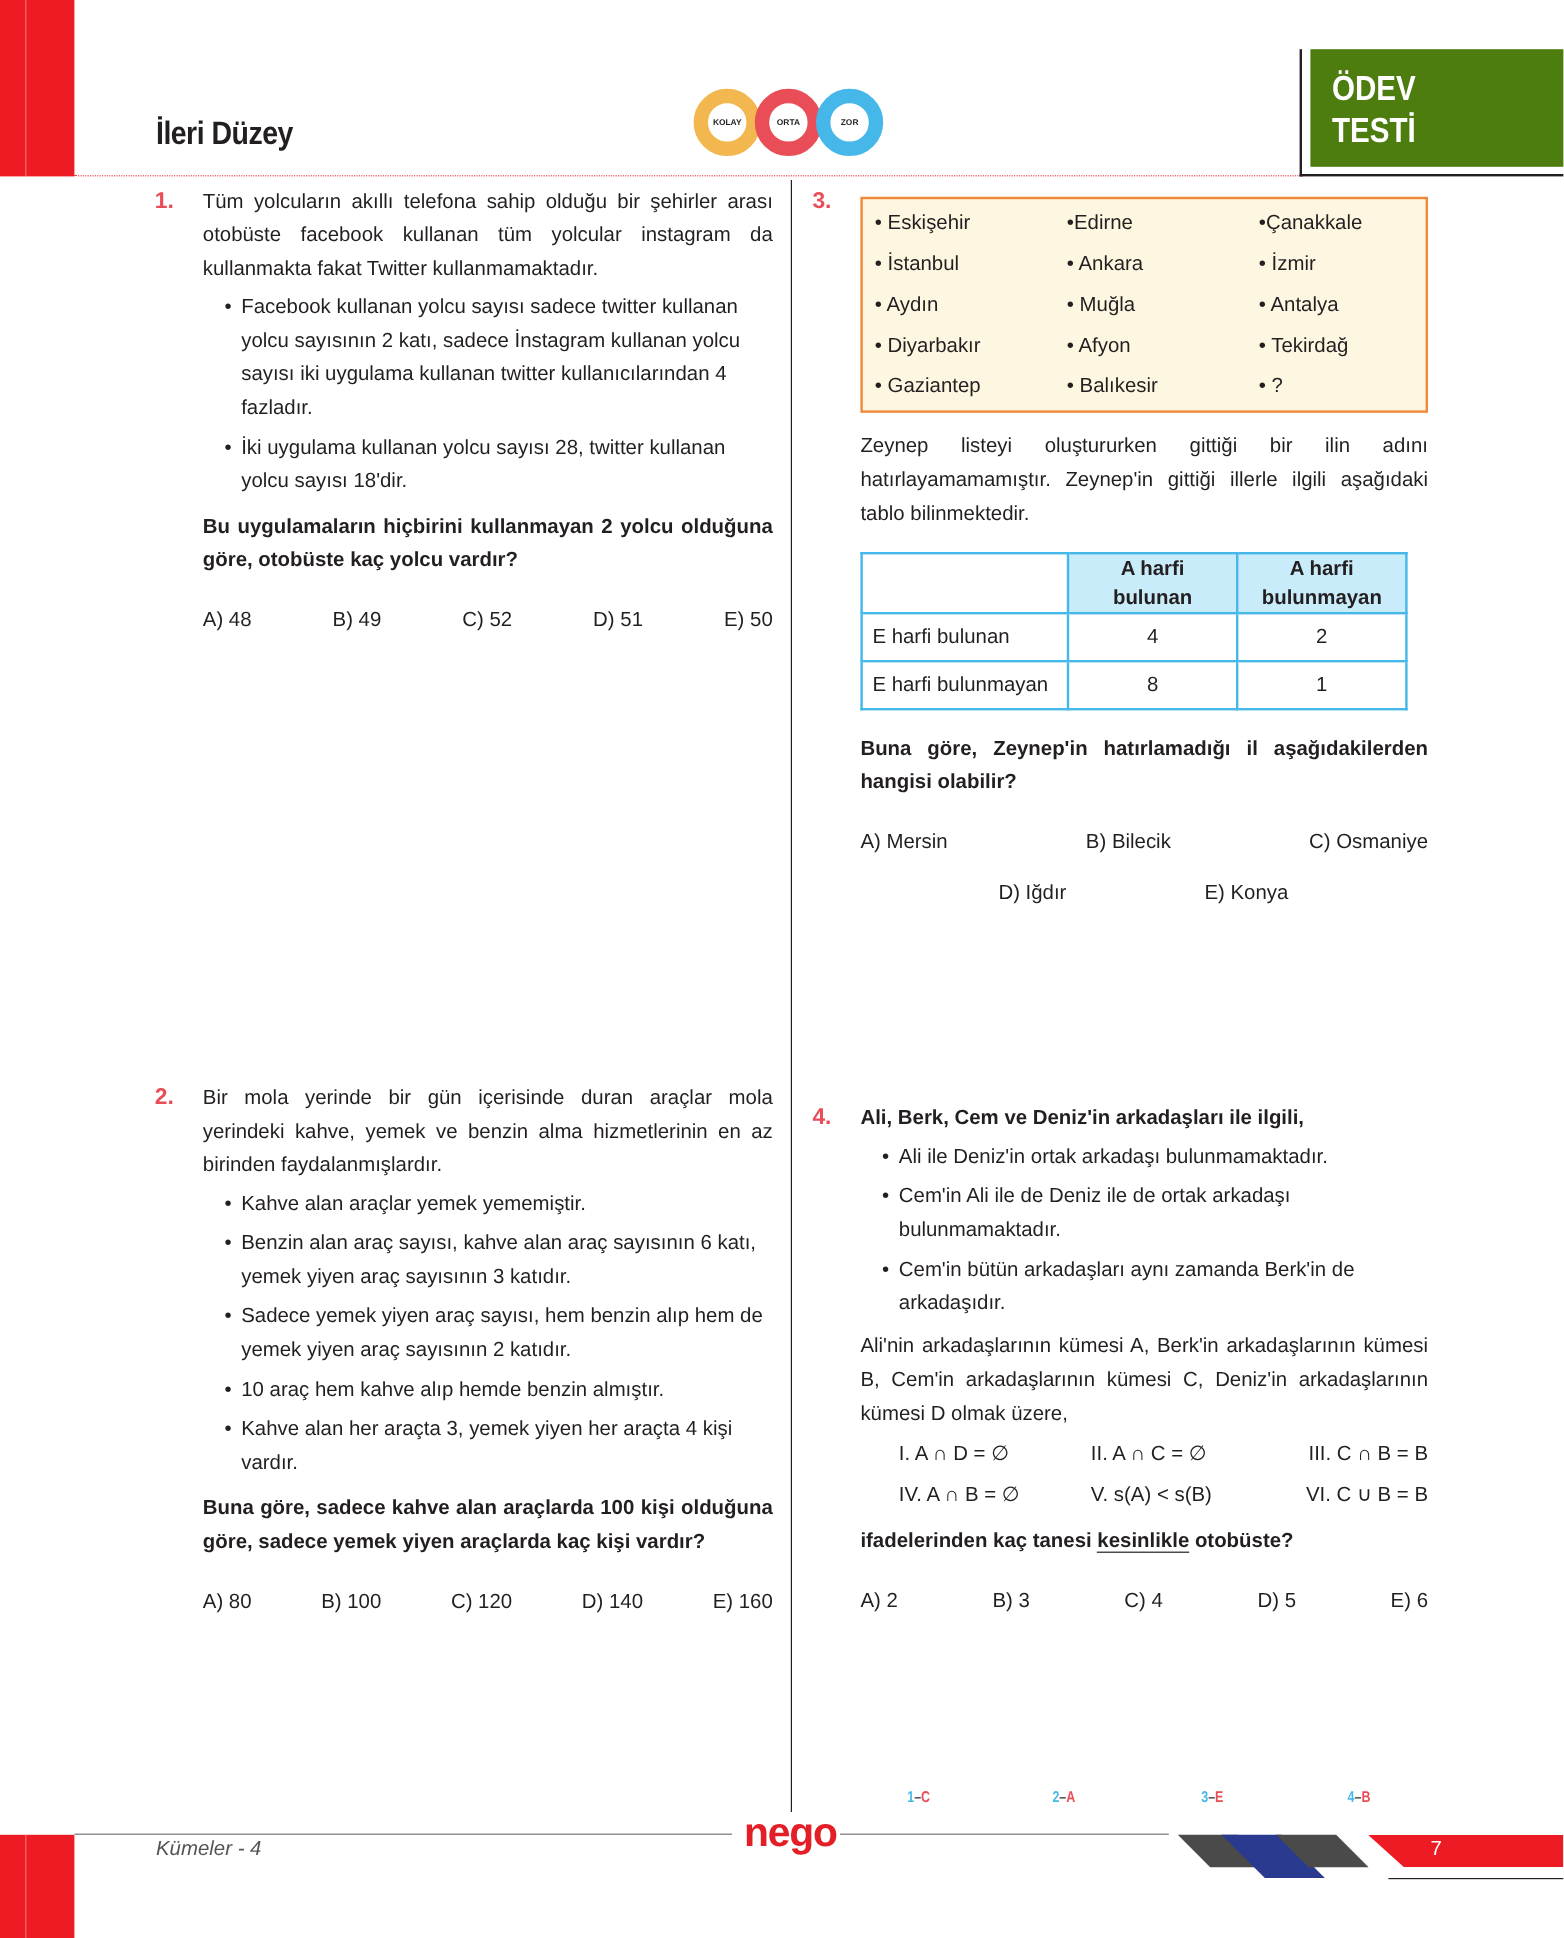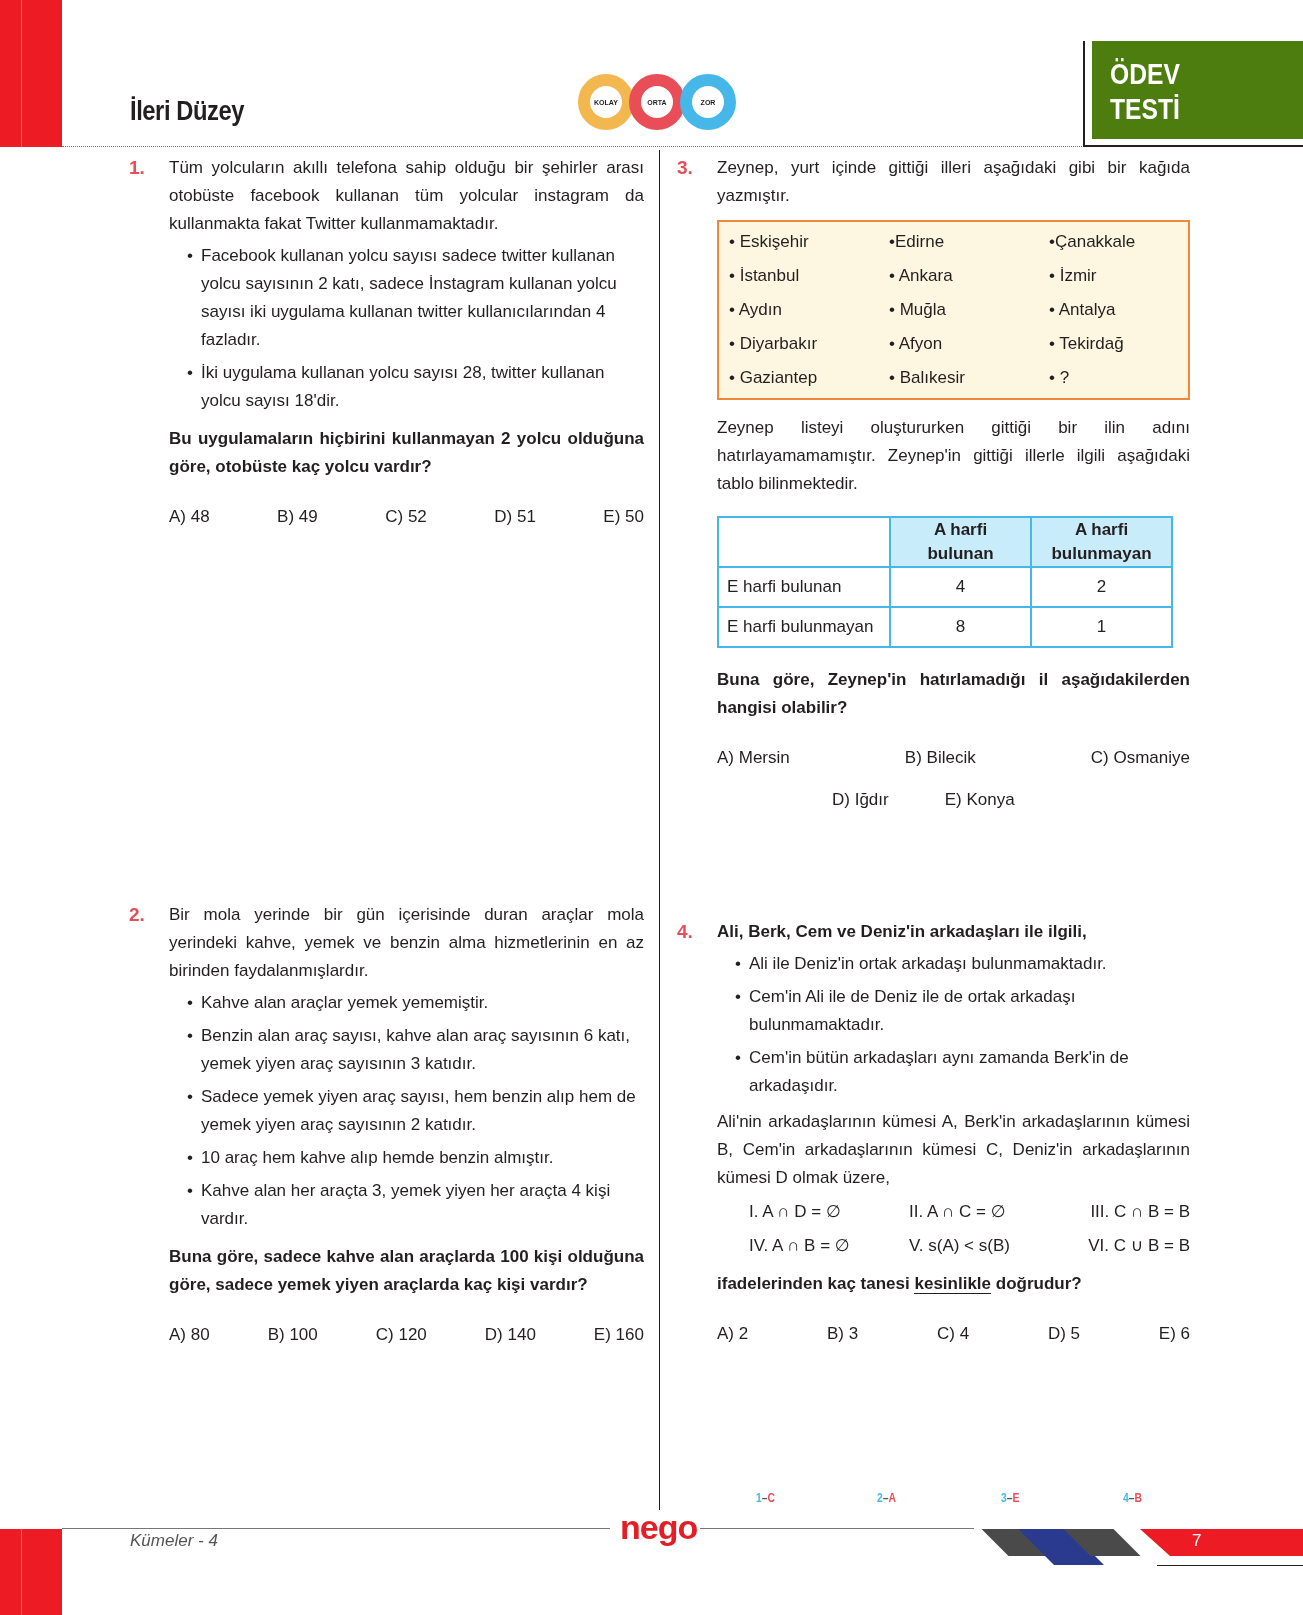--- a/index.html
+++ b/index.html
@@ -42,21 +42,21 @@
 
   .city-box { margin-top: 10px; border: 2px solid #f0883a; background: #fdf7e1; padding: 3px 0 3px 10px; display: grid; grid-template-columns: 160px 160px 1fr; row-gap: 0; }
   .city-box div { line-height: 34px; }
 
   .info-table { border-collapse: collapse; margin-top: 18px; font-size: 17px; }
   .info-table td { border: 2px solid #45b7e9; height: 40px; padding: 0 8px; }
   .info-table .h { background: #c9ecfa; font-weight: bold; text-align: center; line-height: 24px; height: 38px; }
   .info-table .v { text-align: center; }
 
   .choices3a { display: flex; justify-content: space-between; margin-top: 22px; }
-  .choices3b { display: flex; gap: 56px; margin: 14px 0 0 115px; }
+  .choices3b { display: flex; gap: 115px; margin: 14px 0 0 115px; }
 
   .stmt-grid { display: grid; grid-template-columns: 160px 165px 1fr; margin: 6px 0 0 32px; row-gap: 6px; }
   .stmt-grid div:nth-child(3n) { text-align: right; }
   .underline { border-bottom: 1.5px solid #231f20; }
 
   .answer-key { position: absolute; top: 1490px; font-size: 13px; font-weight: bold; transform: scaleX(0.8); transform-origin: left; }
   .answer-key .n { color: #45b7e9; }
   .answer-key .d { color: #555; }
   .answer-key .l { color: #e94e58; }
 
@@ -130,21 +130,20 @@
     <span>A) 80</span>
     <span>B) 100</span>
     <span>C) 120</span>
     <span>D) 140</span>
     <span>E) 160</span>
   </div>
 </section>
 
 <section class="q" id="q3">
   <span class="qnum">3.</span>
-  <p>Zeynep, yurt içinde gittiği illeri aşağıdaki gibi bir kağıda yazmıştır.</p>
   <div class="city-box">
     <div>• Eskişehir</div>
     <div>•Edirne</div>
     <div>•Çanakkale</div>
     <div>• İstanbul</div>
     <div>• Ankara</div>
     <div>• İzmir</div>
     <div>• Aydın</div>
     <div>• Muğla</div>
     <div>• Antalya</div>
@@ -197,21 +196,21 @@
   </ul>
   <p style="margin-top:8px">Ali'nin arkadaşlarının kümesi A, Berk'in arkadaşlarının kümesi B, Cem'in arkadaşlarının kümesi C, Deniz'in arkadaşlarının kümesi D olmak üzere,</p>
   <div class="stmt-grid">
     <div>I. A ∩ D = ∅</div>
     <div>II. A ∩ C = ∅</div>
     <div>III.  C ∩ B = B</div>
     <div>IV. A ∩ B = ∅</div>
     <div>V. s(A) &lt; s(B)</div>
     <div>VI. C ∪ B = B</div>
   </div>
-  <p class="bold"><span>ifadelerinden kaç tanesi </span><span class="underline">kesinlikle</span><span> doğrudur?</span></p>
+  <p class="bold"><span>ifadelerinden kaç tanesi </span><span class="underline">kesinlikle</span><span> otobüste?</span></p>
   <div class="choices">
     <span>A) 2</span>
     <span>B) 3</span>
     <span>C) 4</span>
     <span>D) 5</span>
     <span>E) 6</span>
   </div>
 </section>
 
 <div class="answer-key" style="left:756px"><span class="n">1</span><span class="d">–</span><span class="l">C</span></div>

